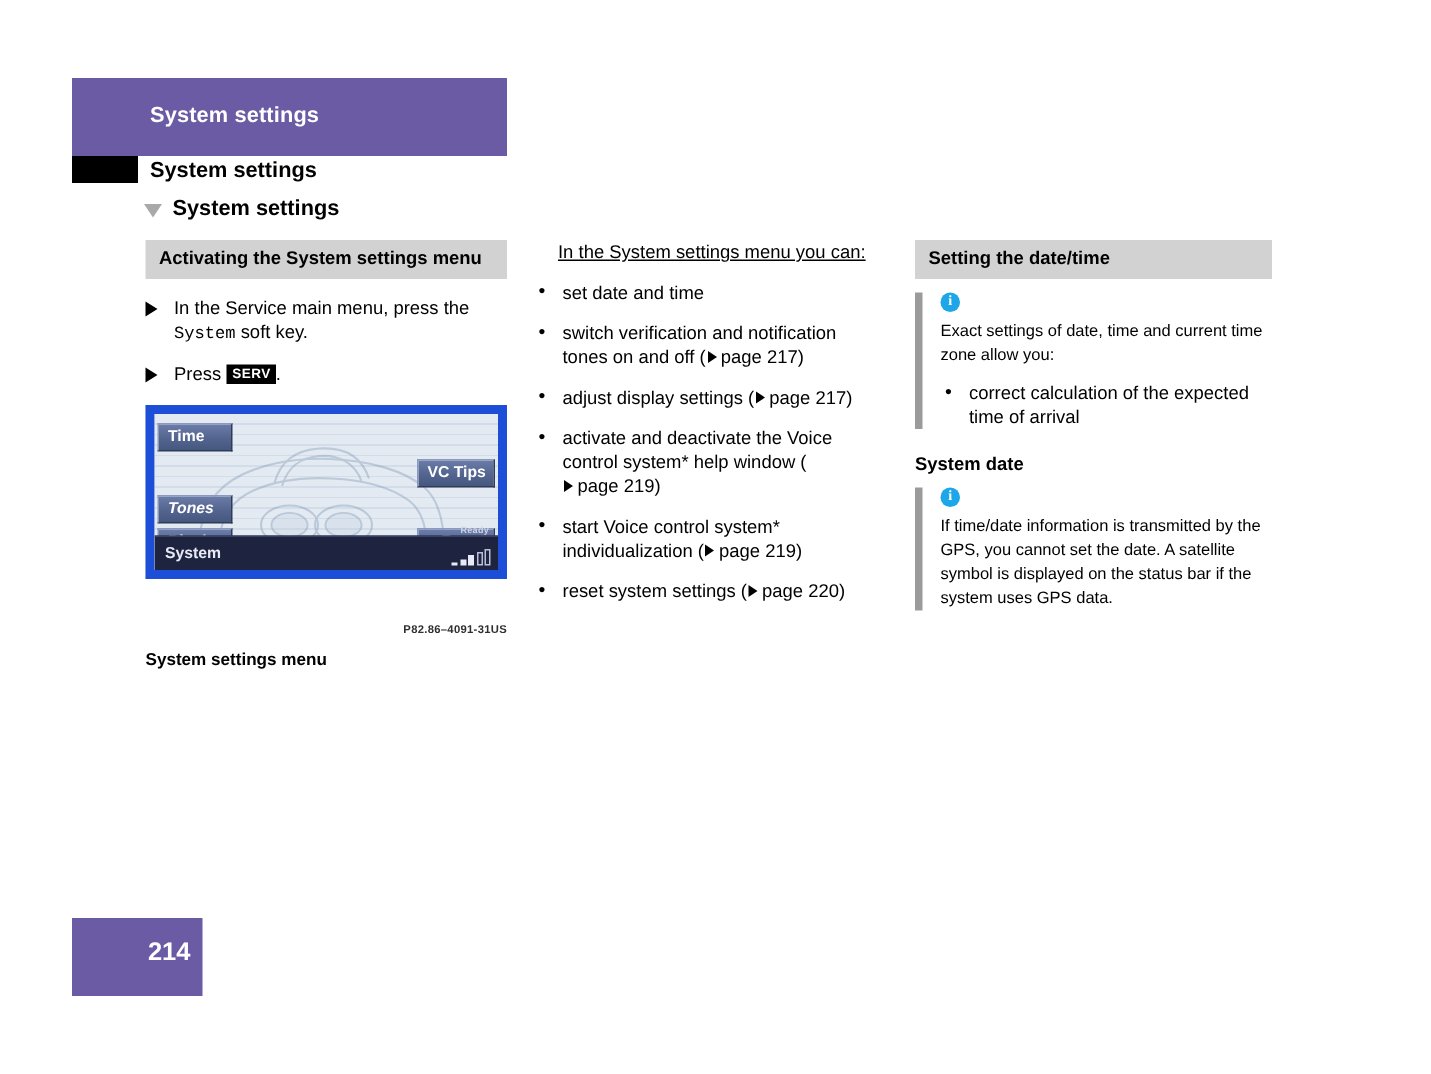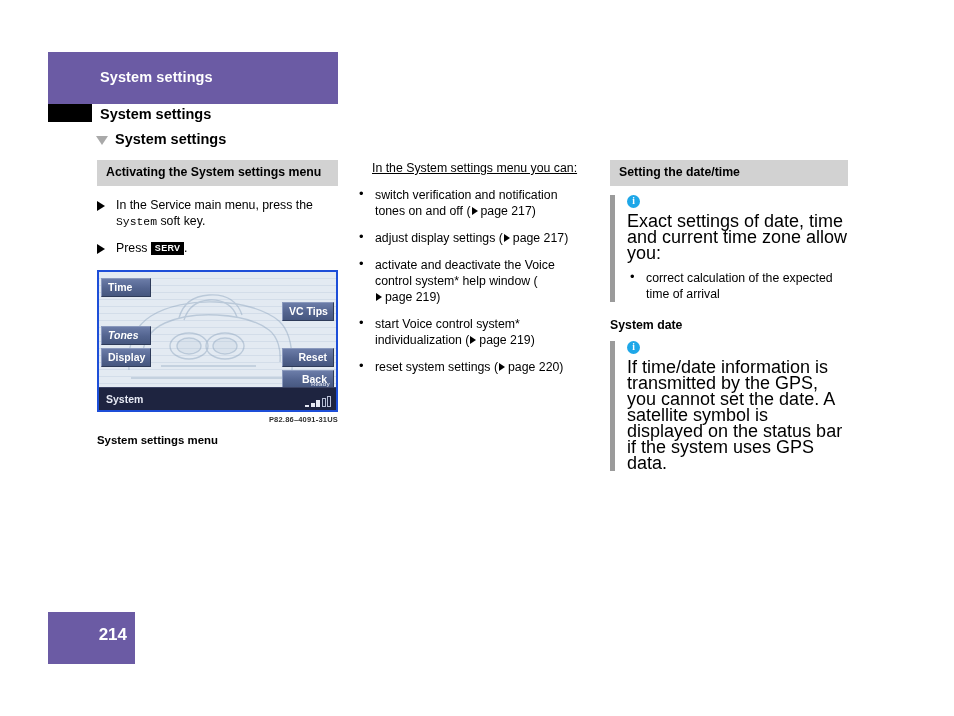--- a/index.html
+++ b/index.html
@@ -147,24 +147,24 @@
     position: absolute;
     left: 97px;
     top: 270px;
     width: 241px;
     height: 142px;
   }
   .screen {
     position: absolute;
     left: 0; top: 0;
     width: 241px;
-    height: 142px;
+    height: 116px;
     background: #dbe4ee;
     overflow: hidden;
-    border: 2px solid #1d4ed8;
+    border: 6px solid #1d4ed8;
     box-sizing: border-box;
   }
   .screen-stripes {
     position: absolute;
     left: 0; top: 0; right: 0; bottom: 0;
     background-image: repeating-linear-gradient(
       to bottom,
       #e3eaf2 0px, #e3eaf2 6px,
       #d3dde9 6px, #d3dde9 7px);
   }
@@ -313,21 +313,21 @@
     font-size: 9.5px;
     font-weight: bold;
     font-family: "Liberation Serif", serif;
     text-align: center;
     line-height: 13px;
     display: block;
     margin-bottom: 5px;
   }
   .note p {
     margin: 0;
-    font-size: 18px;
+    font-size: 11px;
     line-height: 16px;
   }
   .note ul.bul { margin-top: 9px; }
   .note ul.bul > li { margin-bottom: 9px; }
   .note ul.bul > li:last-child { margin-bottom: 2px; }
   .subhead-bold {
     font-size: 12.3px;
     font-weight: bold;
     margin-top: 16px;
   }
@@ -424,20 +424,23 @@
       </div>
     </div>
     <div class="figcode">P82.86–4091-31US</div>
   </div>
   <div class="figcaption">System settings menu</div>
 
   <div class="col col-mid">
     <p class="lead">In the System settings menu you can:</p>
     <ul class="bul">
       <li>
+        <span>set date and time</span>
+      </li>
+      <li>
         <span>switch verification and notification tones on and off (</span><span class="ref"><span class="ref-tri"></span><span>page 217</span></span><span>)</span>
       </li>
       <li>
         <span>adjust display settings (</span><span class="ref"><span class="ref-tri"></span><span>page 217</span></span><span>)</span>
       </li>
       <li>
         <span>activate and deactivate the Voice control system* help window (</span><span class="ref"><span class="ref-tri"></span><span>page 219</span></span><span>)</span>
       </li>
       <li>
         <span>start Voice control system* individualization (</span><span class="ref"><span class="ref-tri"></span><span>page 219</span></span><span>)</span>

